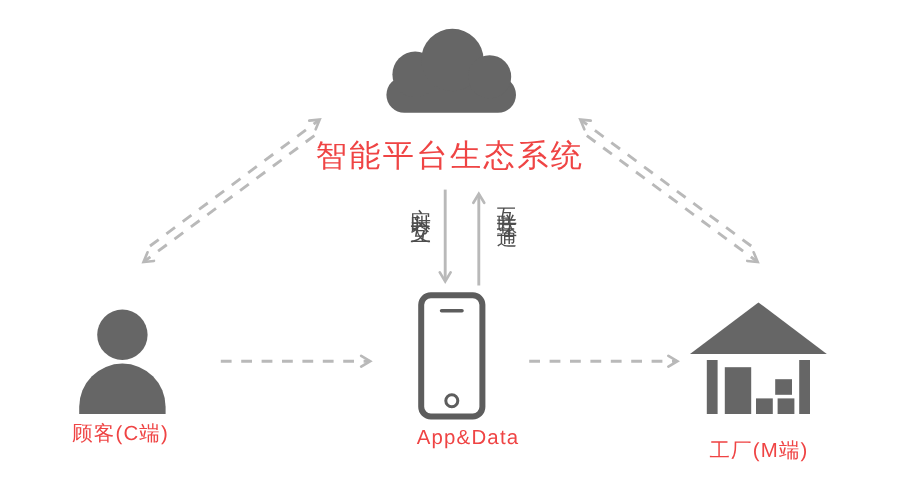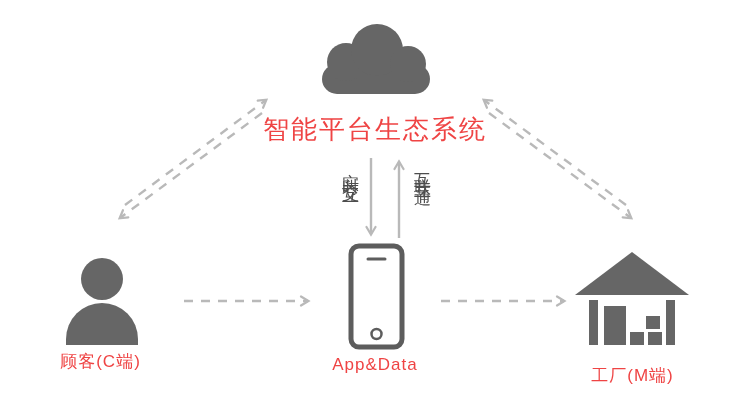--- a/index.html
+++ b/index.html
@@ -17,21 +17,21 @@
     text-align:center;
     white-space:nowrap;
     user-select:none;
   }
   .platform-title{
     left:225px;top:112px;width:300px;
     font-size:26px;letter-spacing:2px;font-weight:500;
   }
   .node-label{font-size:17px;letter-spacing:1px;}
   .customer-label{left:8px;top:350px;width:185px;}
-  .app-label{left:275px;top:355px;width:200px;}
+  .app-label{left:290px;top:355px;width:200px;}
   .factory-label{left:540px;top:364px;width:185px;}
   .v-label{
     position:absolute;
     writing-mode:vertical-rl;
     text-orientation:upright;
     font-size:17px;
     letter-spacing:5px;
     color:#4d4d4d;
     height:95px;
     user-select:none;

